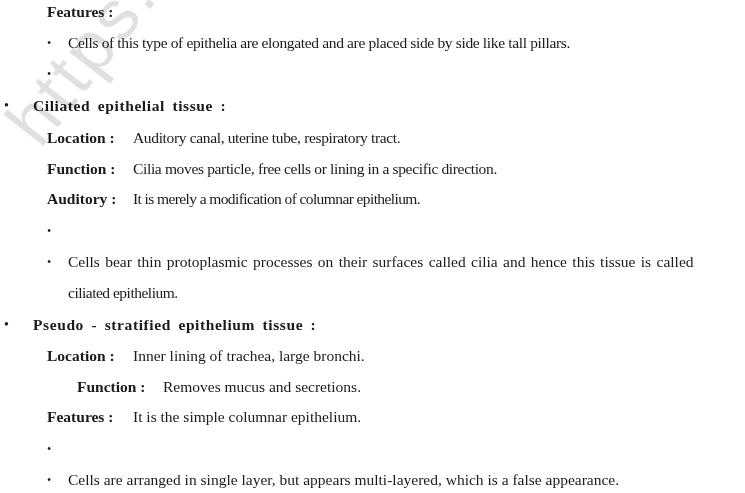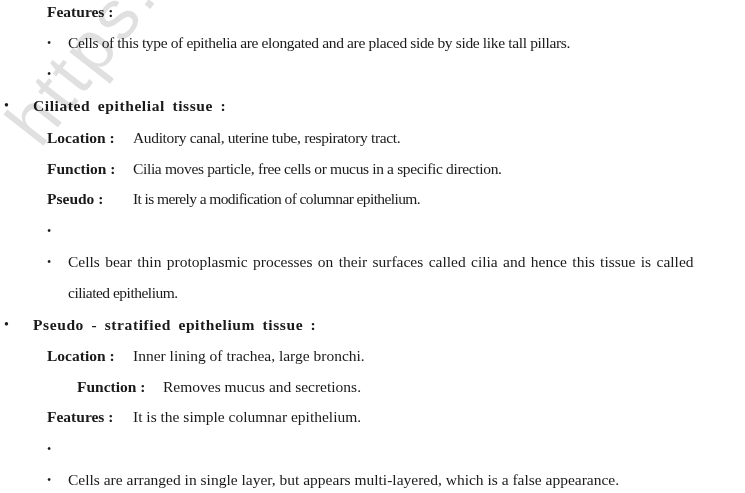--- a/index.html
+++ b/index.html
@@ -41,24 +41,24 @@
 
     <span class="bullet" style="left:47px; top:64px;">•</span>
 
     <span class="big-bullet" style="left:4px; top:96px;">•</span>
     <div class="line b sp" style="left:33px; top:96px;">Ciliated epithelial tissue :</div>
 
     <div class="line" style="left:47px; top:128px;">
       <span class="lbl" style="width:86px;">Location :</span><span class="cond">Auditory canal, uterine tube, respiratory tract.</span>
     </div>
     <div class="line" style="left:47px; top:159px;">
-      <span class="lbl" style="width:86px;">Function :</span><span class="cond">Cilia moves particle, free cells or mucus in a specific direction.</span>
+      <span class="lbl" style="width:86px;">Function :</span><span class="cond">Cilia moves particle, free cells or lining in a specific direction.</span>
     </div>
     <div class="line" style="left:47px; top:189px;">
-      <span class="lbl" style="width:86px;">Pseudo :</span><span style="letter-spacing:-0.6px;">It is merely a modification of columnar epithelium.</span>
+      <span class="lbl" style="width:86px;">Auditory :</span><span style="letter-spacing:-0.6px;">It is merely a modification of columnar epithelium.</span>
     </div>
 
     <span class="bullet" style="left:47px; top:221px;">•</span>
 
     <span class="bullet" style="left:47px; top:252px;">•</span>
     <div class="line" style="left:68px; top:252px; word-spacing:1.5px;">Cells bear thin protoplasmic processes on their surfaces called cilia and hence this tissue is called</div>
     <div class="line" style="left:68px; top:283px; letter-spacing:-0.5px;text-align:center;">ciliated epithelium.</div>
 
     <span class="big-bullet" style="left:4px; top:315px;">•</span>
     <div class="line b sp" style="left:33px; top:315px;">Pseudo - stratified epithelium tissue :</div>

